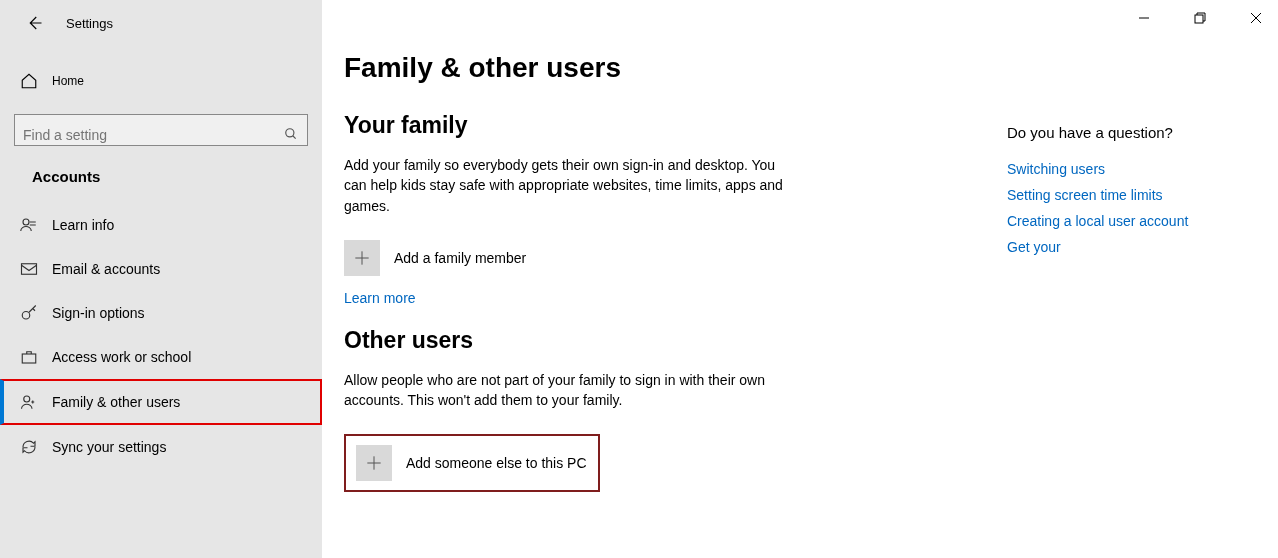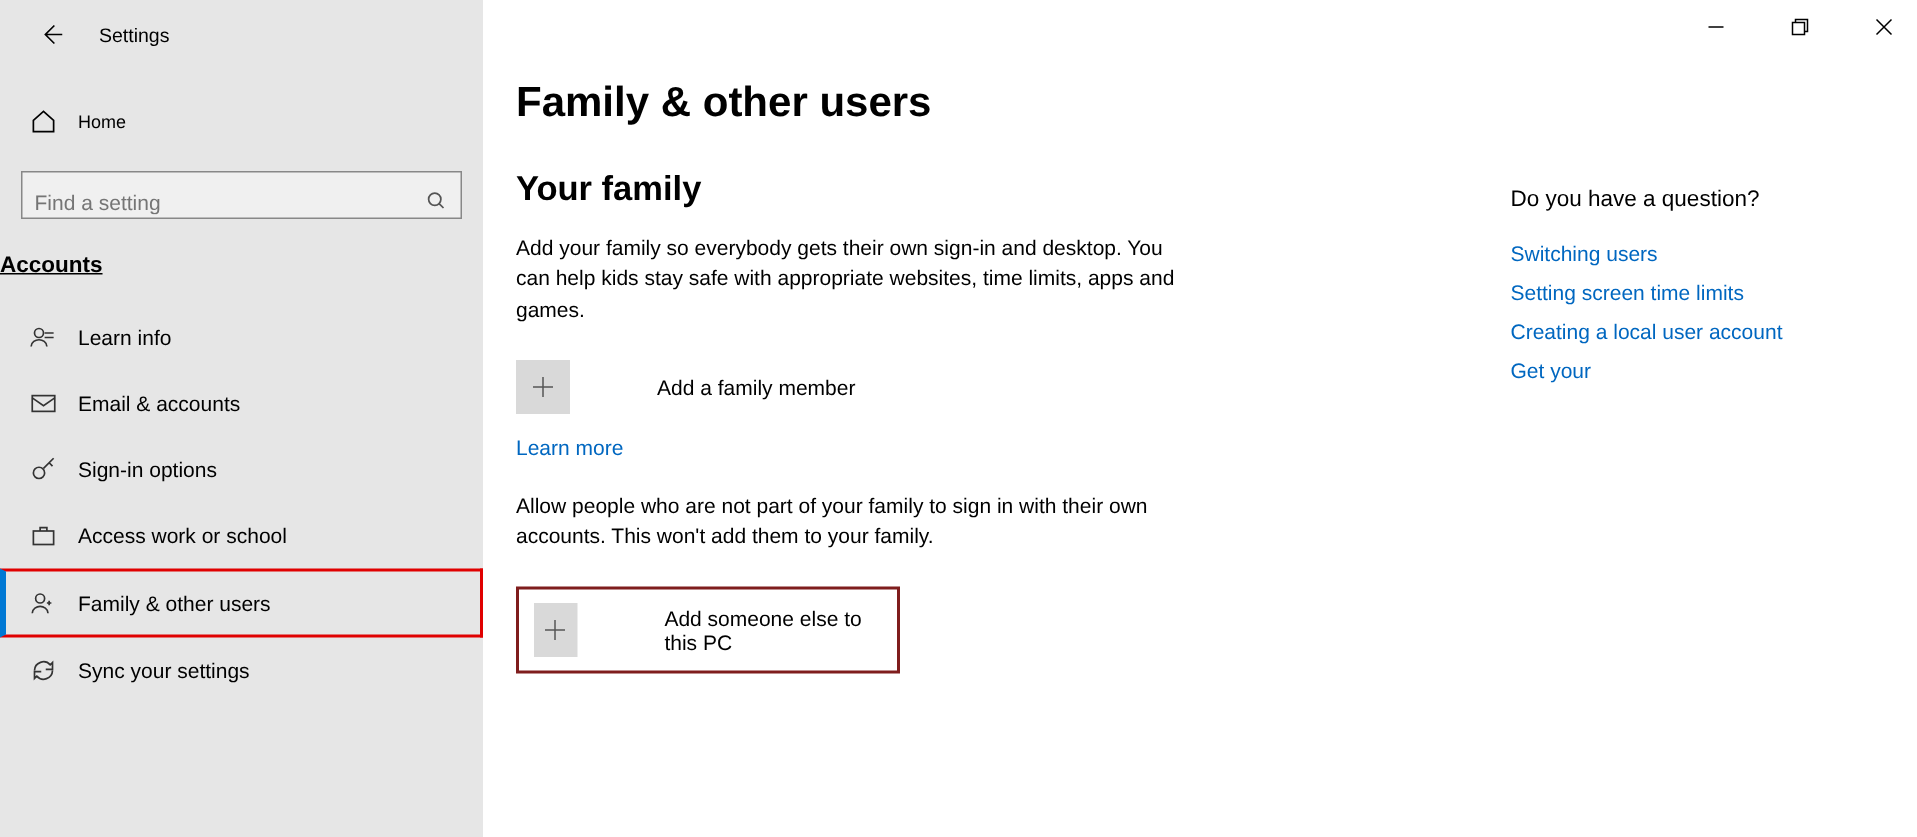--- a/index.html
+++ b/index.html
@@ -8,32 +8,32 @@
   .sidebar { width: 322px; background: #e6e6e6; }
   .titlebar-left { display: flex; align-items: center; height: 40px; padding-left: 22px; padding-top: 6px; }
   .back-btn { width: 24px; height: 24px; display: flex; align-items: center; justify-content: center; margin-right: 20px; }
   .app-title { font-size: 13px; }
   .home { display: flex; align-items: center; padding: 12px 0 12px 18px; margin-top: 18px; }
   .home .icon { width: 22px; height: 22px; margin-right: 12px; display:flex; align-items:center; justify-content:center; }
   .home .label { font-size: 12px; }
   .search-box { margin: 10px 14px 0 14px; border: 1px solid #888; background: #f0f0f0; height: 32px; display: flex; align-items: flex-start; padding: 12px 8px; }
   .search-box input { border: none; background: transparent; outline: none; font-size: 14px; width: 100%; color: #555; }
   .search-icon { width: 16px; height: 16px; color: #555; }
-  .category { font-weight: 600; font-size: 15px; padding: 22px 0 10px 0; text-decoration: underline; }
+  .category { font-weight: 600; font-size: 15px; padding: 22px 0 10px 32px; }
   .nav { margin-top: 8px; }
   .nav-item { display: flex; align-items: center; height: 44px; padding-left: 18px; }
   .nav-item .nicon { width: 22px; height: 22px; margin-right: 12px; display:flex; align-items:center; justify-content:center; color:#333; }
   .nav-item .nlabel { font-size: 14px; }
   .nav-item.selected { border: 2px solid #e00000; border-left: 4px solid #0078d4; padding-left: 14px; height: 46px; }
   .content { flex: 1; display: flex; position: relative; }
   .main { padding: 52px 0 0 22px; width: 660px; }
   .page-title { font-size: 28px; font-weight: 600; margin-bottom: 28px; }
   .section-title { font-size: 23px; font-weight: 600; margin-bottom: 16px; }
   .section-desc { font-size: 14px; color: #000; max-width: 440px; line-height: 1.45; margin-bottom: 24px; }
-  .add-row { display: flex; align-items: center; margin-bottom: 14px; gap: 44px; }
+  .add-row { display: flex; align-items: center; margin-bottom: 14px; }
   .add-row.boxed { border: 2px solid #7f1d1d; padding: 9px 10px; width: 256px; }
   .plus-box { width: 36px; height: 36px; background: #d9d9d9; display: flex; align-items: center; justify-content: center; margin-right: 14px; }
   .plus-box svg { color: #555; }
   .add-label { font-size: 14px; }
   .link { color: #0067c0; font-size: 14px; cursor: pointer; }
   .learn-more { margin-bottom: 21px; display:inline-block; }
   .help { position: absolute; top: 100px; left: 685px; width: 250px; margin-top: 24px; }
   .help-title { font-size: 15px; margin-bottom: 20px; }
   .help .link { display: block; margin-bottom: 10px; }
   .win-controls { position: absolute; top: 6px; right: 8px; display: flex; gap: 28px; }
@@ -162,20 +162,21 @@
         <div class="plus-box">
           <svg width="20" height="20" viewBox="0 0 24 24" stroke="#555" stroke-width="1.2">
               <path d="M12 4v16M4 12h16"></path>
             </svg>
         </div>
         <span class="add-label">Add a family member</span>
       </div>
 
       <a class="link learn-more">Learn more</a>
 
+      <h2 class="section-title">Other users</h2>
       <p class="section-desc">Allow people who are not part of your family to sign in with their own accounts. This won't add them to your family.</p>
 
       <div class="add-row boxed">
         <div class="plus-box">
           <svg width="20" height="20" viewBox="0 0 24 24" stroke="#555" stroke-width="1.2">
               <path d="M12 4v16M4 12h16"></path>
             </svg>
         </div>
         <span class="add-label">Add someone else to this PC</span>
       </div>

